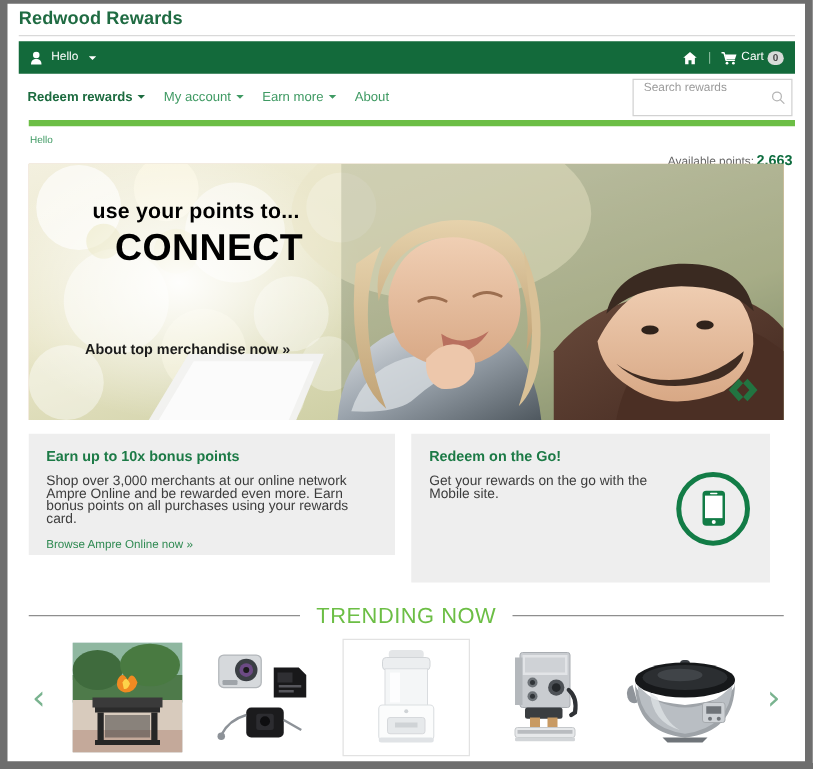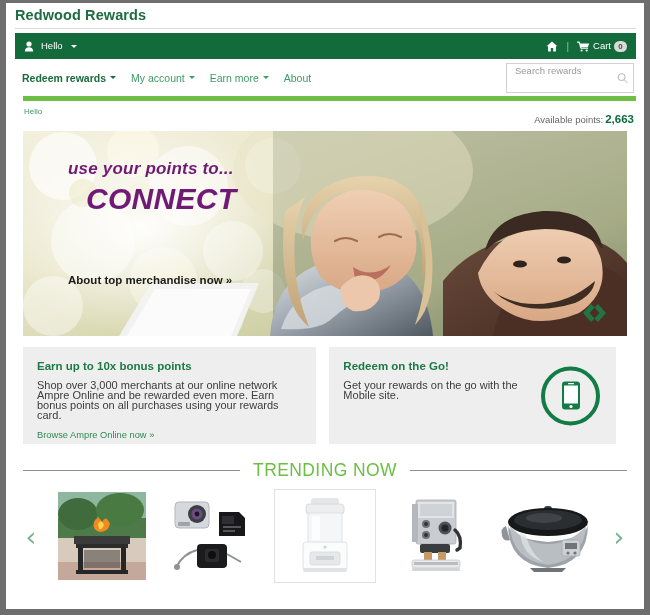--- a/index.html
+++ b/index.html
@@ -187,21 +187,21 @@
   }
   .breadcrumb {
     color: #3f9a63;
     font-size: 8px;
     margin-top: 2px;
     cursor: pointer;
   }
   .points {
     font-size: 9.5px;
     color: #666;
-    margin-top: 8px;
+    margin-top: 18px;
     white-space: nowrap;
   }
   .points b {
     color: #0c6b3d;
     font-size: 11.5px;
     font-weight: bold;
     margin-left: 2px;
   }
 
   
@@ -218,25 +218,24 @@
   .hero {
     position: relative;
     margin: 0 17px 0 17px;
     height: 205px;
     overflow: hidden;
     background: #cfae82;
   }
   .hero-img { position:absolute; inset:0; }
   .hero-text {
     position: absolute;
-    left: 45px;
+    left: 51px;
     top: 28px;
-    color: #701a75;
+    color: #000000;
     z-index: 5;
-    font-style: italic;
   }
   .hero-line1 {
     font-size: 17px;
     font-weight: bold;
     letter-spacing: .2px;
     line-height: 20px;
   }
   .hero-line2 {
     font-size: 30px;
     font-weight: bold;
@@ -270,21 +269,21 @@
     gap: 13px;
     margin: 11px 28px 0 17px;
   }
   .card {
     background: #eeeeee;
     box-sizing: border-box;
     padding: 12px 14px 14px 14px;
     position: relative;
   }
   .card.left { width: 305px; height: 97px; }
-  .card.right { width: 298px; height: 97px; }
+  .card.right { width: 298px; height: 119px; }
   .card-title {
     color: #1c7a46;
     font-size: 11.5px;
     font-weight: bold;
     line-height: 14px;
     margin-bottom: 7px;
   }
   .card-body {
     color: #3c3c3c;
     font-size: 11px;

